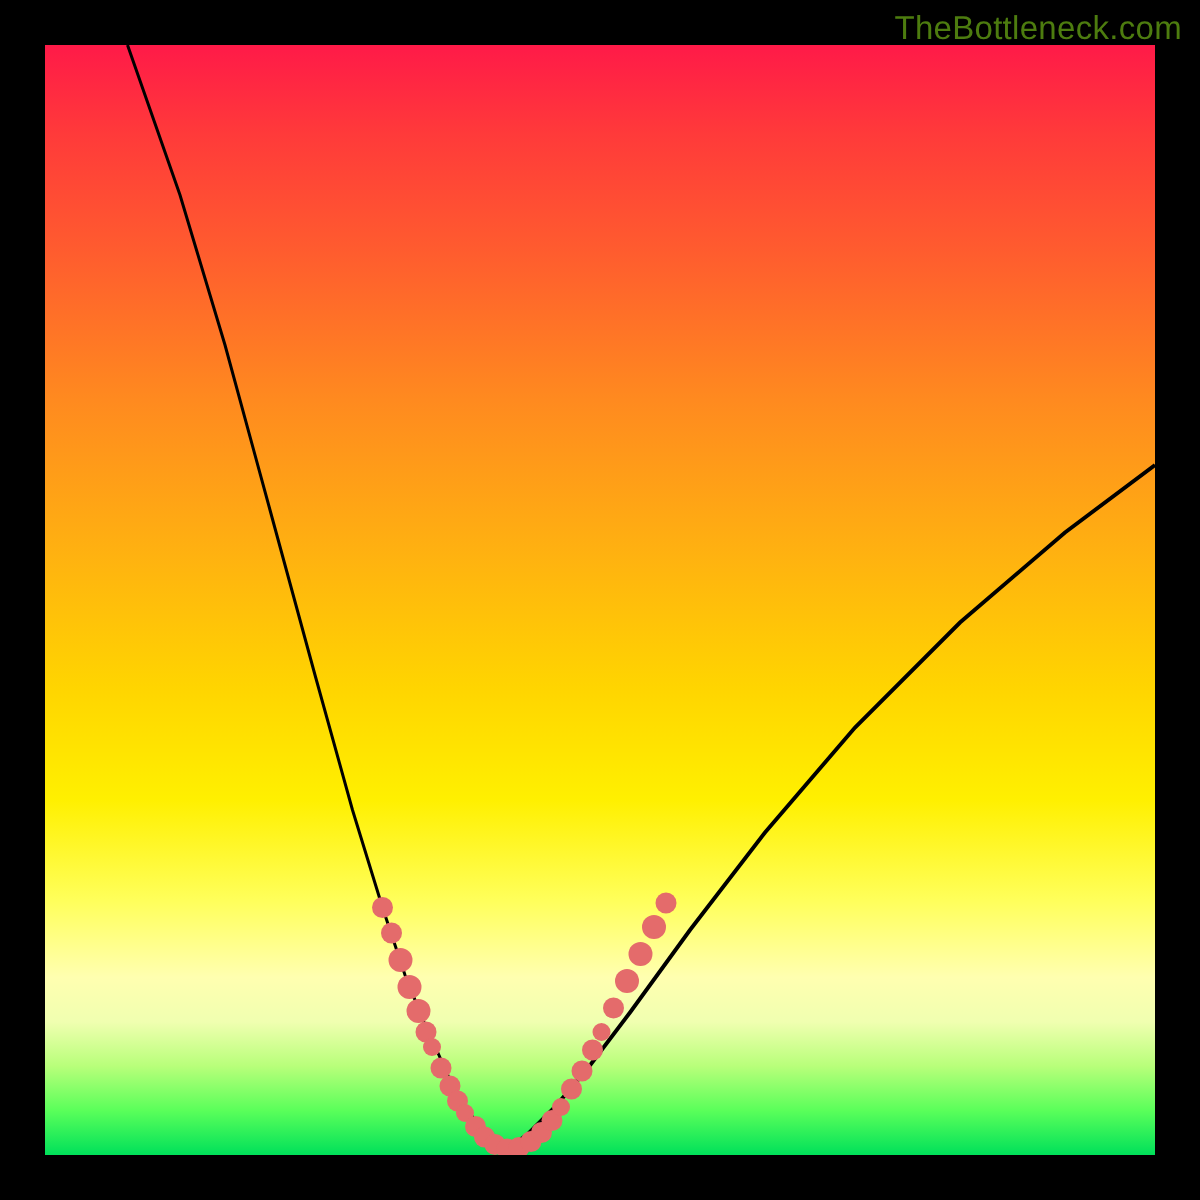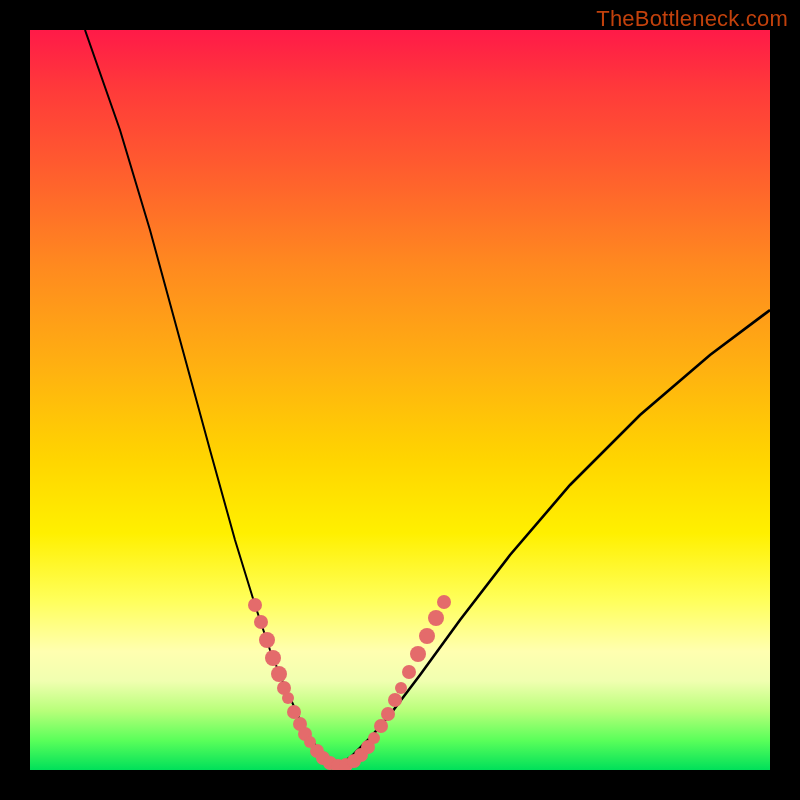--- a/index.html
+++ b/index.html
@@ -34,21 +34,21 @@
       #ffffb0 84%,
       #f0ffb0 88%,
       #b8ff7a 92%,
       #5aff5a 96%,
       #00e05a 100%);
   }
   .watermark {
     position: absolute;
     top: 6px;
     right: 12px;
-    color: #c2410c;
+    color: #4d7c0f;
     font-size: 22px;
     font-weight: 500;
     letter-spacing: 0.2px;
     user-select: none;
   }
   svg.curves {
     position: absolute;
     inset: 0;
     width: 100%;
     height: 100%;

